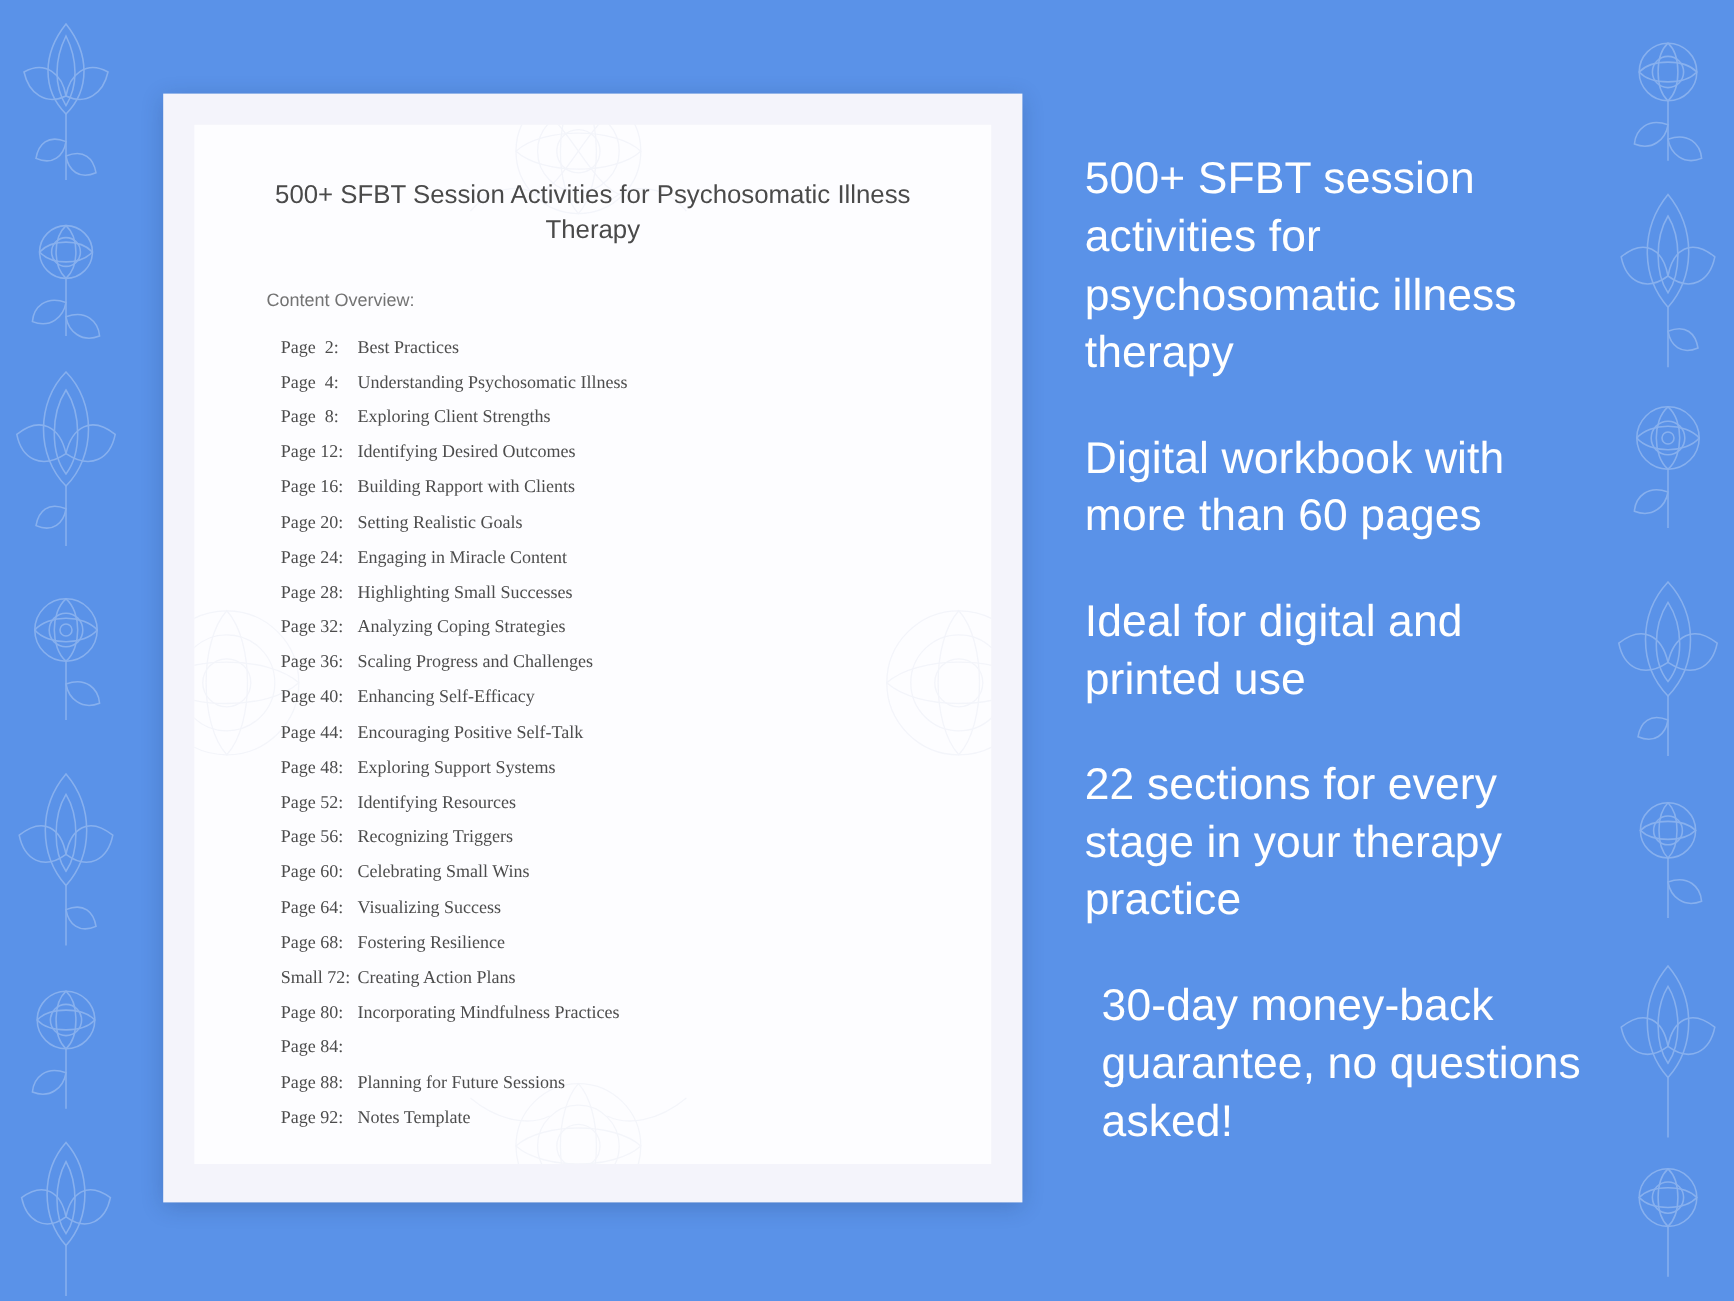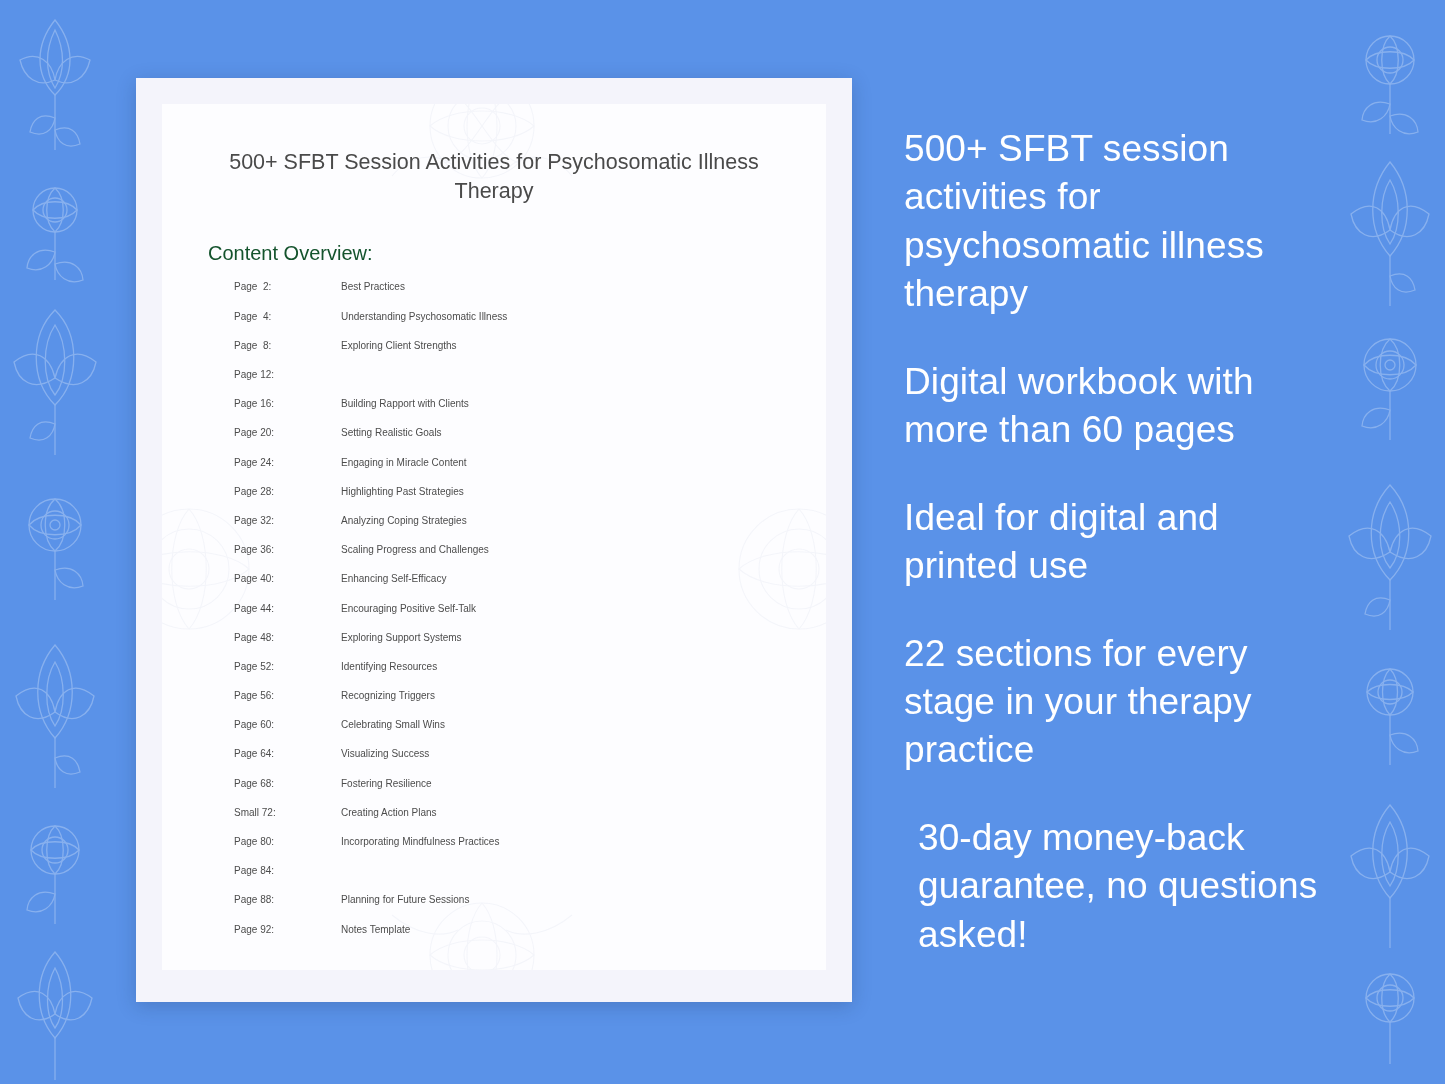--- a/index.html
+++ b/index.html
@@ -84,50 +84,51 @@
     font-size: 21.5px;
     line-height: 1.36;
     font-weight: 400;
     padding: 0 50px;
     position: relative;
     z-index: 2;
   }
 
   .overview-label {
     margin-top: 36px;
-    margin-left: 46px;
-    color: #14532d;
-    font-size: 20px;
+    margin-left: 60px;
+    color: #737373;
+    font-size: 15px;
     position: relative;
     z-index: 2;
   }
 
   .toc {
     margin-top: 16px;
     margin-left: 72px;
     position: relative;
     z-index: 2;
   }
 
   .toc-row {
     display: flex;
-    align-items: flex-start;
-    font-size: 10px;
+    align-items: center;
+    font-size: 15px;
     color: #4c4c4c;
     height: 29.2px;
+    font-family: Liberation Serif, serif;
   }
 
   .toc-page {
     width: 64px;
     flex: 0 0 64px;
     text-align: left;
     white-space: pre;
   }
 
-  .toc-label { flex: 1; margin-left: 43px; }
+  .toc-label { flex: 1; }
 
   
   .bullets {
     flex: 1;
     padding-left: 24px;
     padding-right: 100px;
     color: #ffffff;
   }
 
   .bullet {
@@ -332,36 +333,37 @@
             <div class="toc-row">
               <span class="toc-page">Page  4:</span>
               <span class="toc-label">Understanding Psychosomatic Illness</span>
             </div>
             <div class="toc-row">
               <span class="toc-page">Page  8:</span>
               <span class="toc-label">Exploring Client Strengths</span>
             </div>
             <div class="toc-row">
               <span class="toc-page">Page 12:</span>
+              <span class="toc-label">Identifying Desired Outcomes</span>
             </div>
             <div class="toc-row">
               <span class="toc-page">Page 16:</span>
               <span class="toc-label">Building Rapport with Clients</span>
             </div>
             <div class="toc-row">
               <span class="toc-page">Page 20:</span>
               <span class="toc-label">Setting Realistic Goals</span>
             </div>
             <div class="toc-row">
               <span class="toc-page">Page 24:</span>
               <span class="toc-label">Engaging in Miracle Content</span>
             </div>
             <div class="toc-row">
               <span class="toc-page">Page 28:</span>
-              <span class="toc-label">Highlighting Past Strategies</span>
+              <span class="toc-label">Highlighting Small Successes</span>
             </div>
             <div class="toc-row">
               <span class="toc-page">Page 32:</span>
               <span class="toc-label">Analyzing Coping Strategies</span>
             </div>
             <div class="toc-row">
               <span class="toc-page">Page 36:</span>
               <span class="toc-label">Scaling Progress and Challenges</span>
             </div>
             <div class="toc-row">

